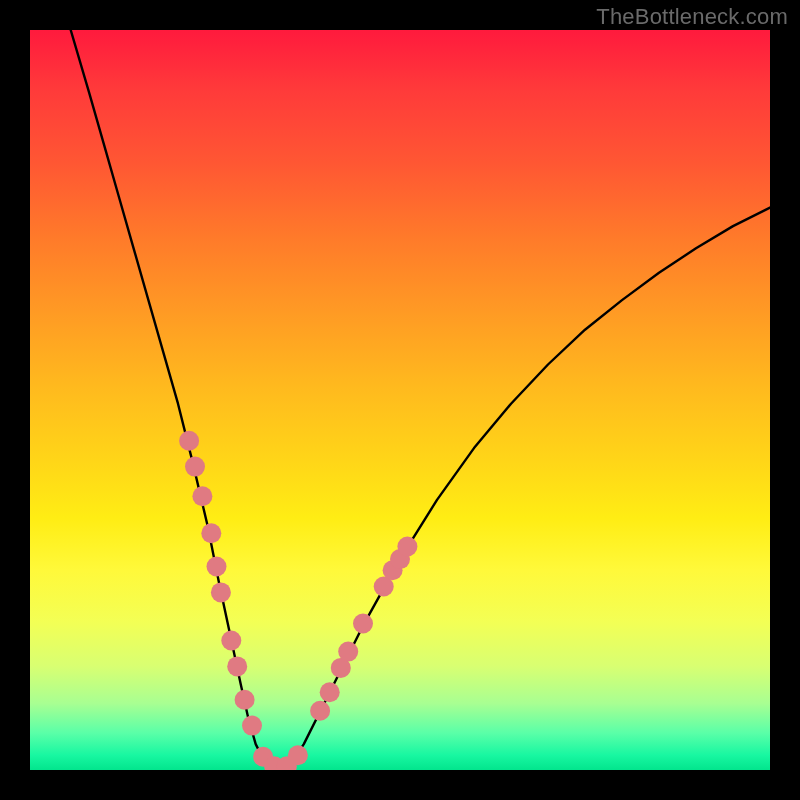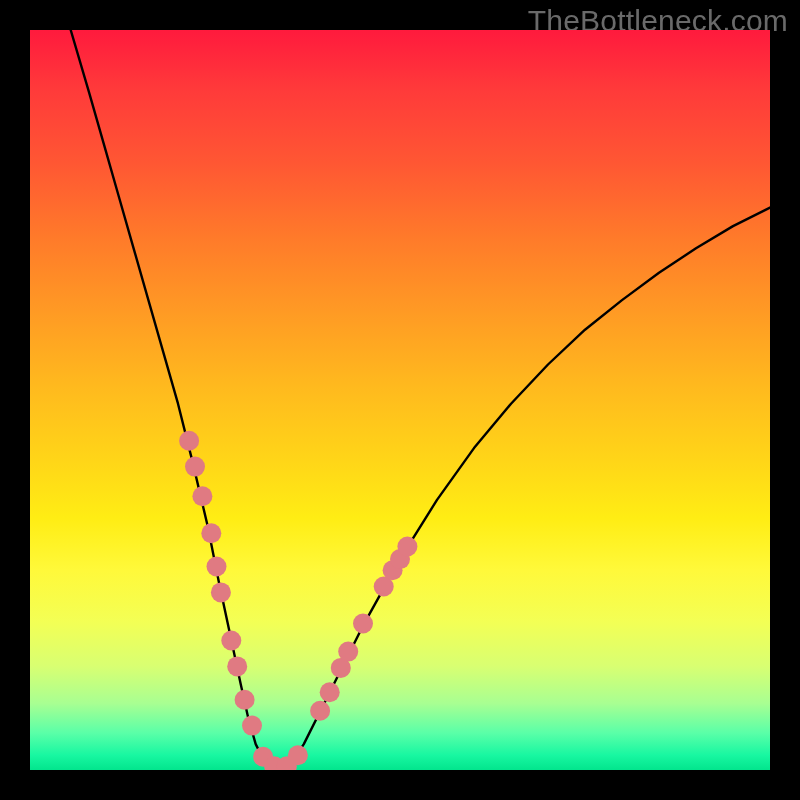--- a/index.html
+++ b/index.html
@@ -40,21 +40,21 @@
       #a8ff92 91%,
       #5affa8 95%,
       #18f7a1 98%,
       #02e58d 100%);
   }
   .watermark {
     position: absolute;
     top: 4px;
     right: 12px;
     color: #6a6a6a;
-    font-size: 30px;
+    font-size: 22px;
     font-weight: 500;
     letter-spacing: 0.2px;
     user-select: none;
   }
   svg.curve {
     position: absolute;
     top: 0;
     left: 0;
     width: 740px;
     height: 740px;

